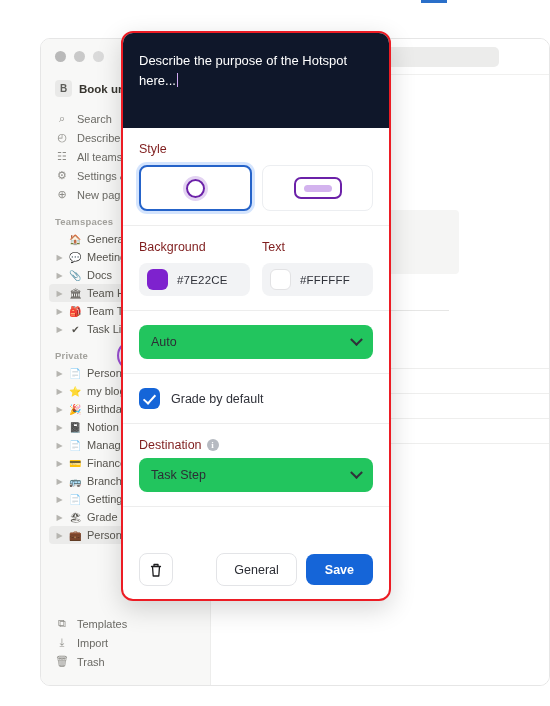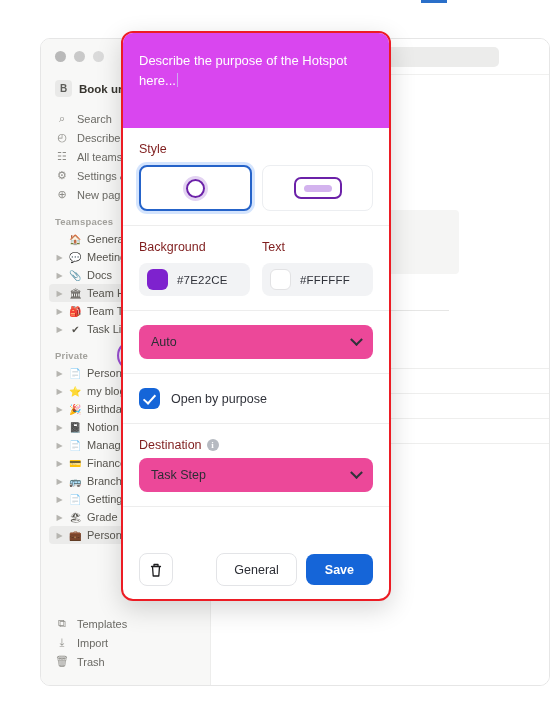--- a/index.html
+++ b/index.html
@@ -142,21 +142,21 @@
     position: absolute; left: 121px; top: 31px;
     width: 270px; height: 570px;
     background: #ffffff;
     border: 2px solid #ec1c24;
     border-radius: 12px;
     overflow: hidden;
     box-shadow: 0 8px 26px rgba(0,0,0,.16);
     display: flex; flex-direction: column;
   }
   .m-header {
-    background: #d946ef; padding: 18px 16px 37px 16px;
+    background: #0f172a; padding: 18px 16px 37px 16px;
     min-height: 75px;
   }
   .m-header-text {
     color: #ffffff; font-size: 13px; line-height: 1.55; font-weight: 400;
     position: relative; display: inline;
   }
   .caret {
     display: inline-block; width: 1px; height: 14px;
     background: #cfa8f0; vertical-align: -2px; margin-left: 1px;
   }
@@ -197,21 +197,21 @@
   .col { flex: 1; }
   .color-field {
     display: flex; align-items: center; gap: 9px;
     background: #f2f3f5; border-radius: 8px; padding: 6px 8px;
   }
   .sw { width: 21px; height: 21px; border-radius: 6px; flex: none; }
   .sw.white { background: #fff; border: 1px solid #e2e2e4; }
   .hexv { font-size: 11.5px; color: #30323a; letter-spacing: .2px; }
 
   .select-box {
-    background: #ec4899; border-radius: 8px;
+    background: #22c55e; border-radius: 8px;
     height: 34px; display: flex; align-items: center;
     justify-content: space-between; padding: 0 12px;
     font-size: 12.5px; color: #2c2e35;
   }
   .chev { width: 9px; height: 9px; border-right: 2px solid #30323a; border-bottom: 2px solid #30323a;
           transform: rotate(45deg) translate(-2px,-2px); }
 
   .check-row { display: flex; align-items: center; gap: 11px; }
   .cbox {
     width: 21px; height: 21px; border-radius: 6px; background: #1565D8;
@@ -496,21 +496,21 @@
     <div class="m-section">
       <div class="select-box">
         <span>Auto</span>
         <span class="chev"></span>
       </div>
     </div>
 
     <div class="m-section">
       <div class="check-row">
         <span class="cbox"></span>
-        <span class="check-label">Open by purpose</span>
+        <span class="check-label">Grade by default</span>
       </div>
     </div>
 
     <div class="m-section">
       <div class="dest-label-row">
         <span class="m-label" style="margin:0">Destination</span>
         <span class="info-ico">i</span>
       </div>
       <div class="select-box">
         <span>Task Step</span>

